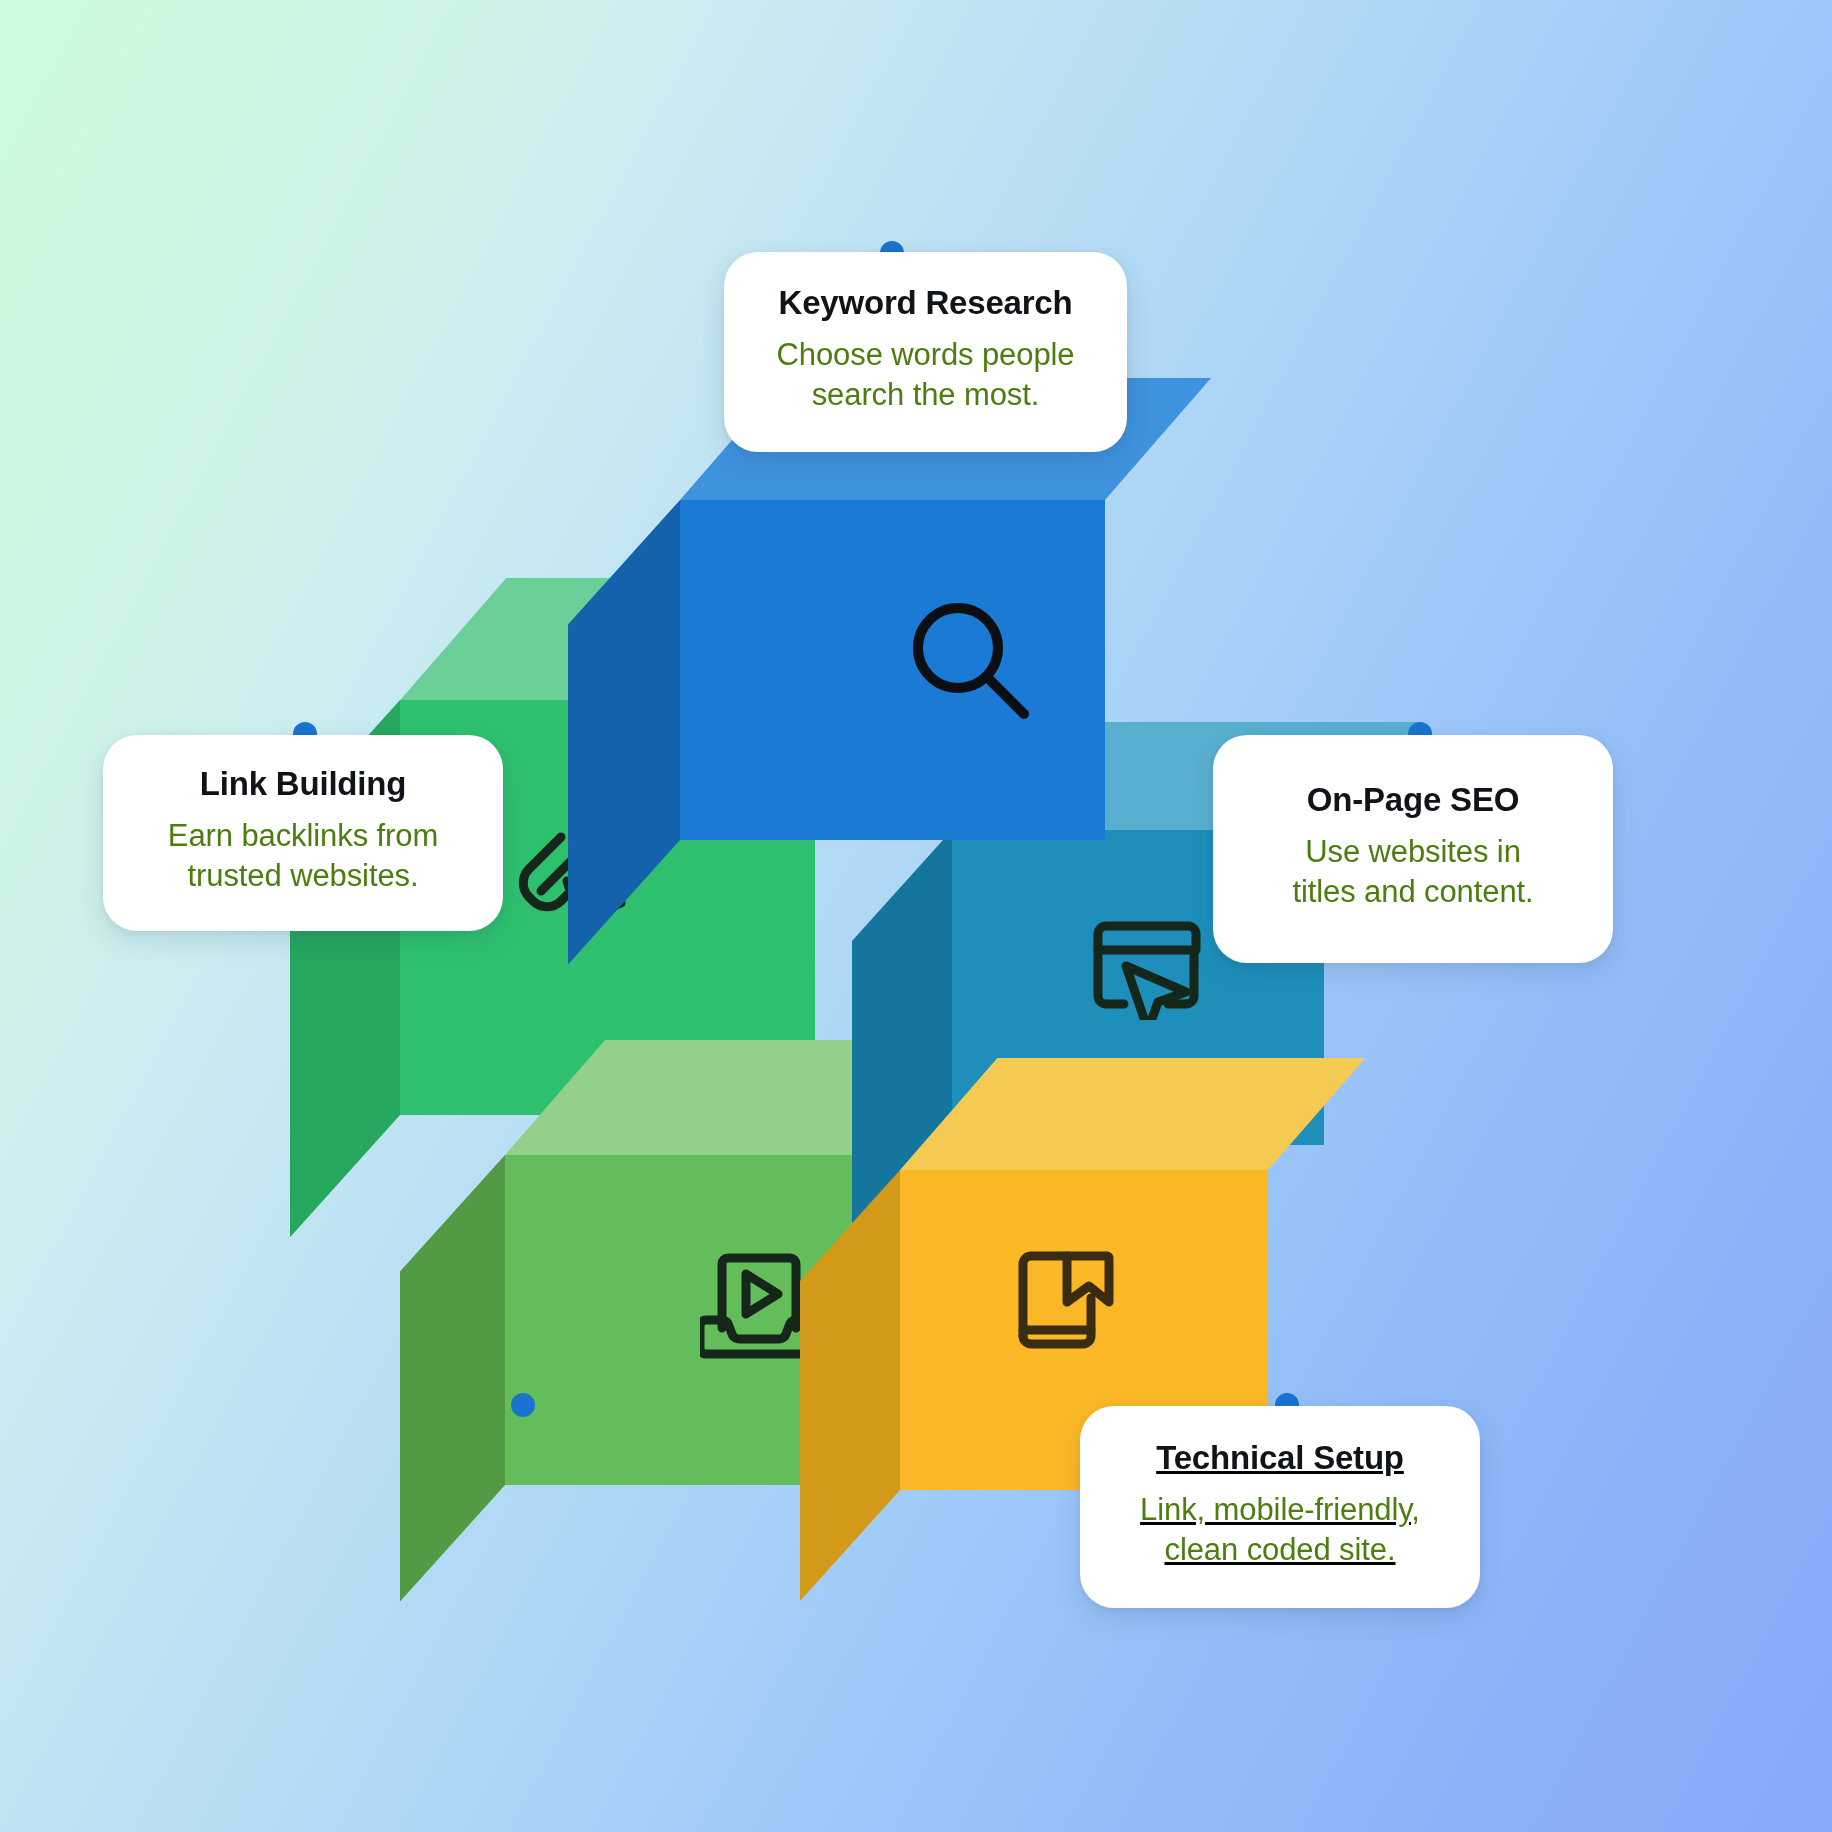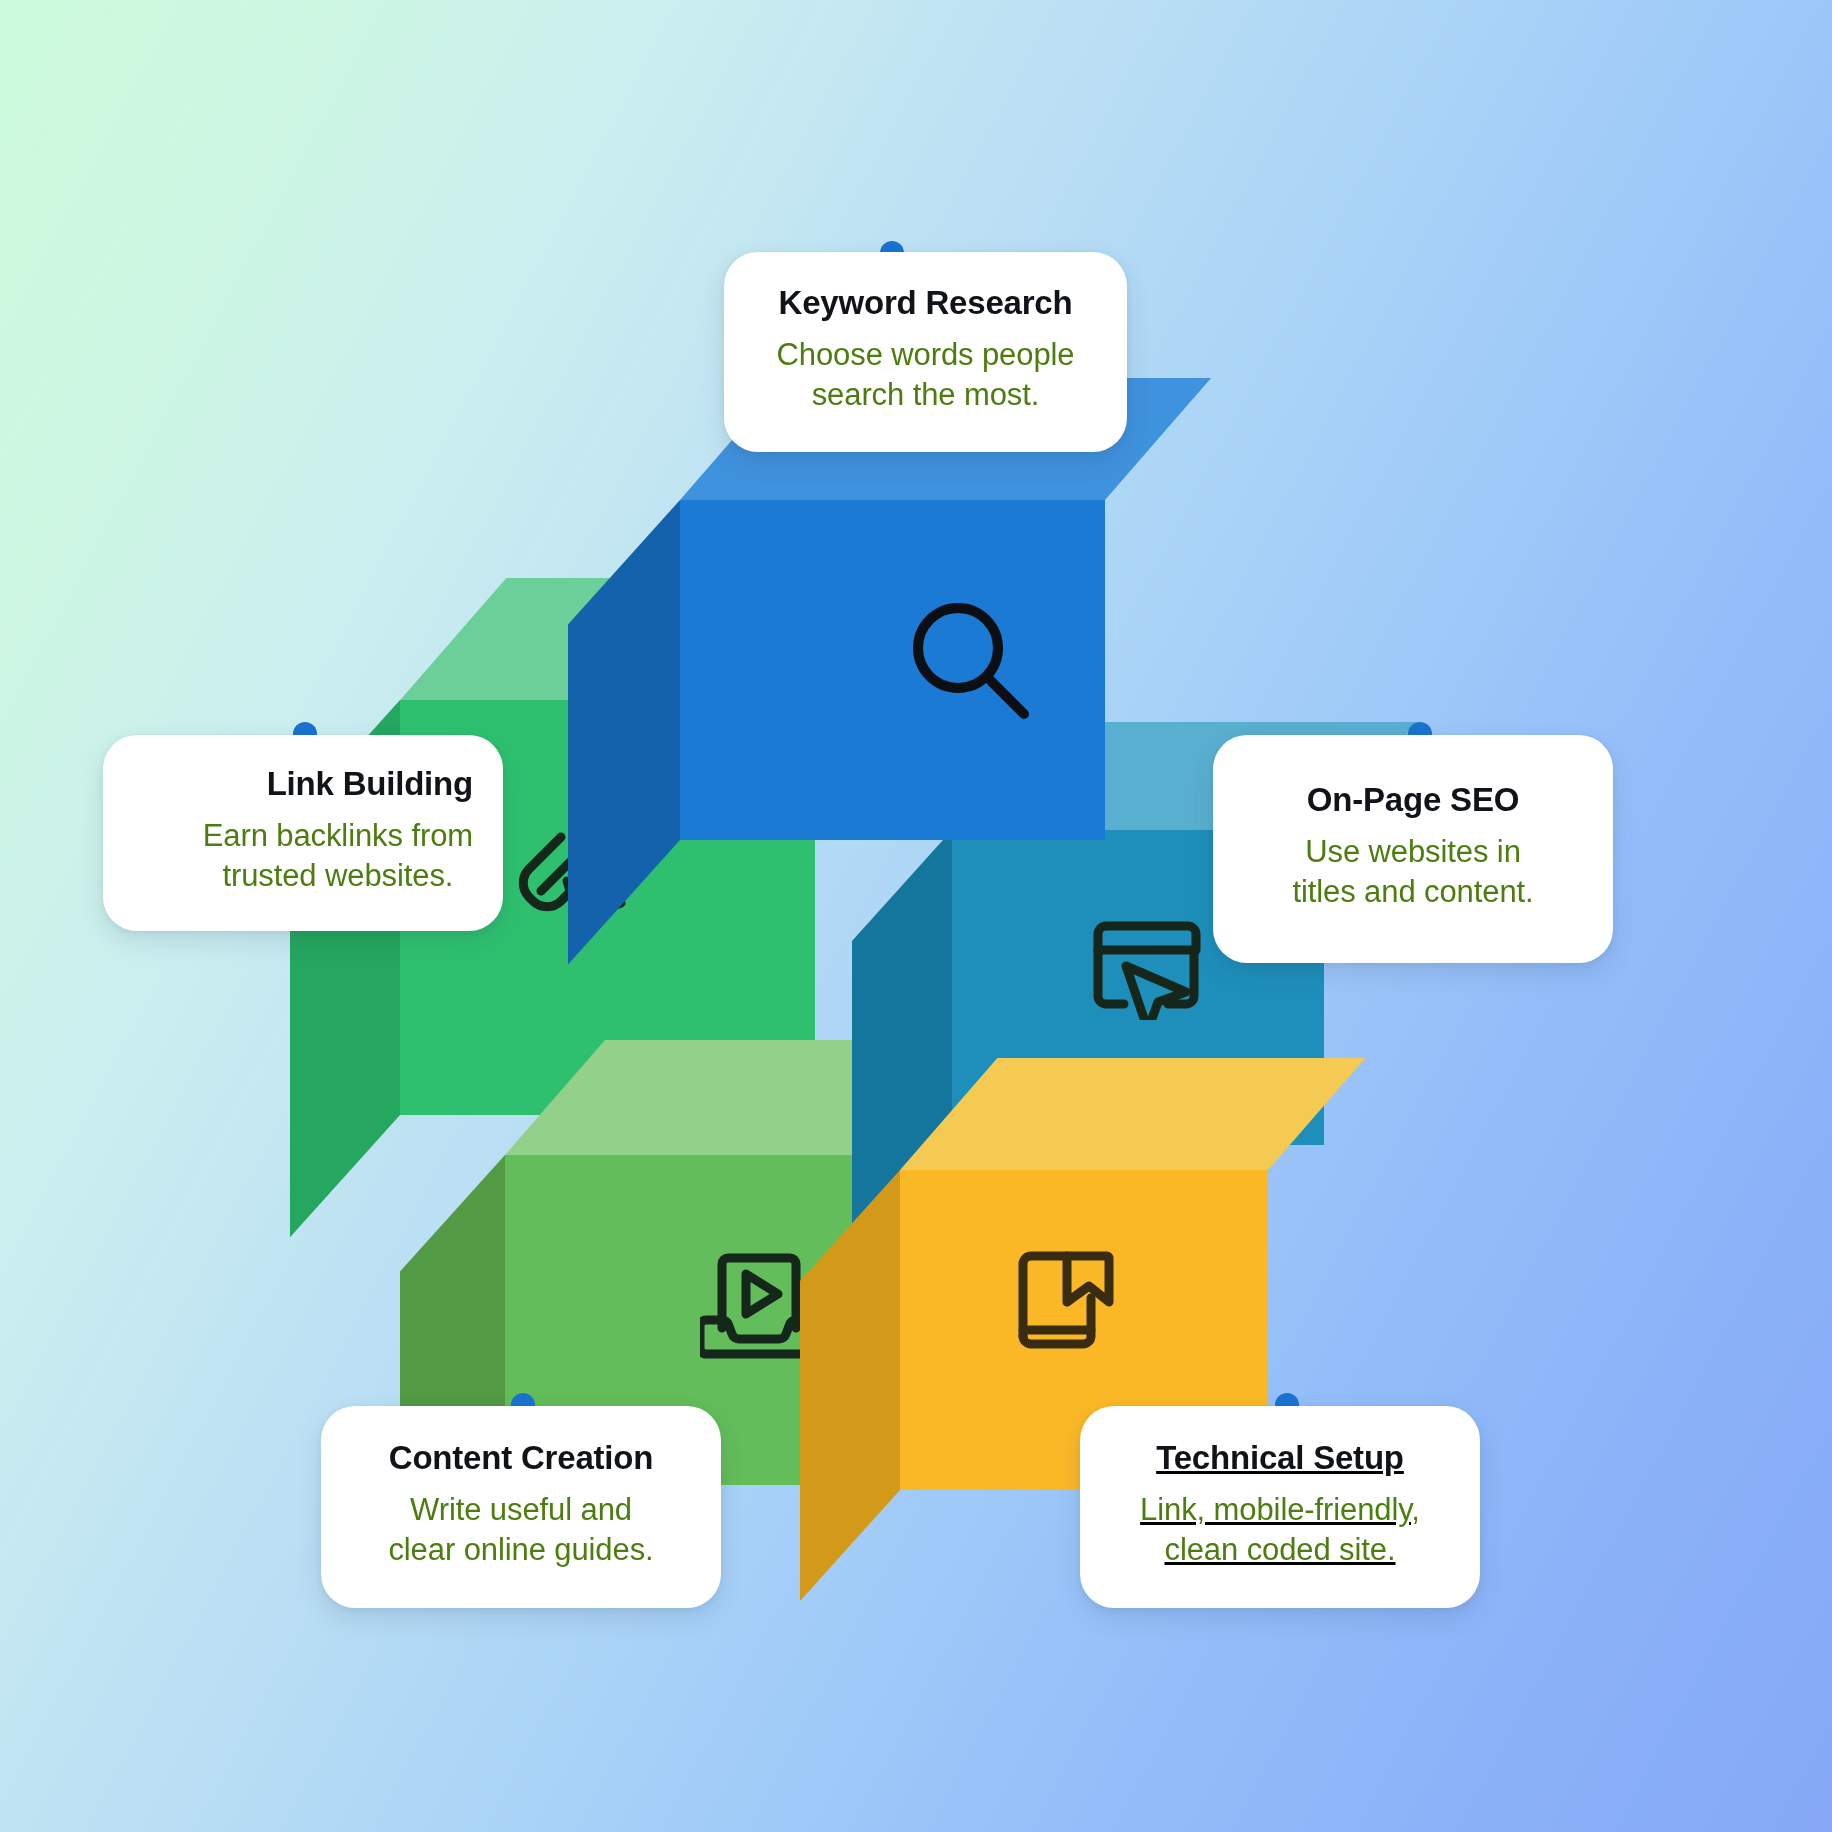--- a/index.html
+++ b/index.html
@@ -193,45 +193,38 @@
   <div class="pin-dot" style="left:880px; top:241px;"></div>
   <div class="card" style="left:724px; top:252px; width:403px; height:200px;">
     <div class="card-title">Keyword Research</div>
     <div class="card-desc">
       <span>Choose words people</span><br>
       <span>search the most.</span>
     </div>
   </div>
 
   <div class="pin-dot" style="left:293px; top:722px;"></div>
-  <div class="card" style="left:103px; top:735px; width:400px; height:196px;align-items:flex-end;">
+  <div class="card" style="left:103px; top:735px; width:400px; height:196px;">
     <div class="card-title">Link Building</div>
     <div class="card-desc">
       <span>Earn backlinks from</span><br>
       <span>trusted websites.</span>
     </div>
   </div>
 
   <div class="pin-dot" style="left:1408px; top:722px;"></div>
   <div class="card" style="left:1213px; top:735px; width:400px; height:228px;">
     <div class="card-title">On-Page SEO</div>
     <div class="card-desc">
       <span>Use websites in</span><br>
       <span>titles and content.</span>
     </div>
   </div>
 
   <div class="pin-dot" style="left:511px; top:1393px;"></div>
-  <div class="card" style="left:321px; top:1406px; width:400px; height:202px;">
-    <div class="card-title">Content Creation</div>
-    <div class="card-desc">
-      <span>Write useful and</span><br>
-      <span>clear online guides.</span>
-    </div>
-  </div>
 
   <div class="pin-dot" style="left:1275px; top:1393px;"></div>
   <div class="card" style="left:1080px; top:1406px; width:400px; height:202px;text-decoration:underline;">
     <div class="card-title">Technical Setup</div>
     <div class="card-desc">
       <span>Link, mobile-friendly,</span><br>
       <span>clean coded site.</span>
     </div>
   </div>
 

